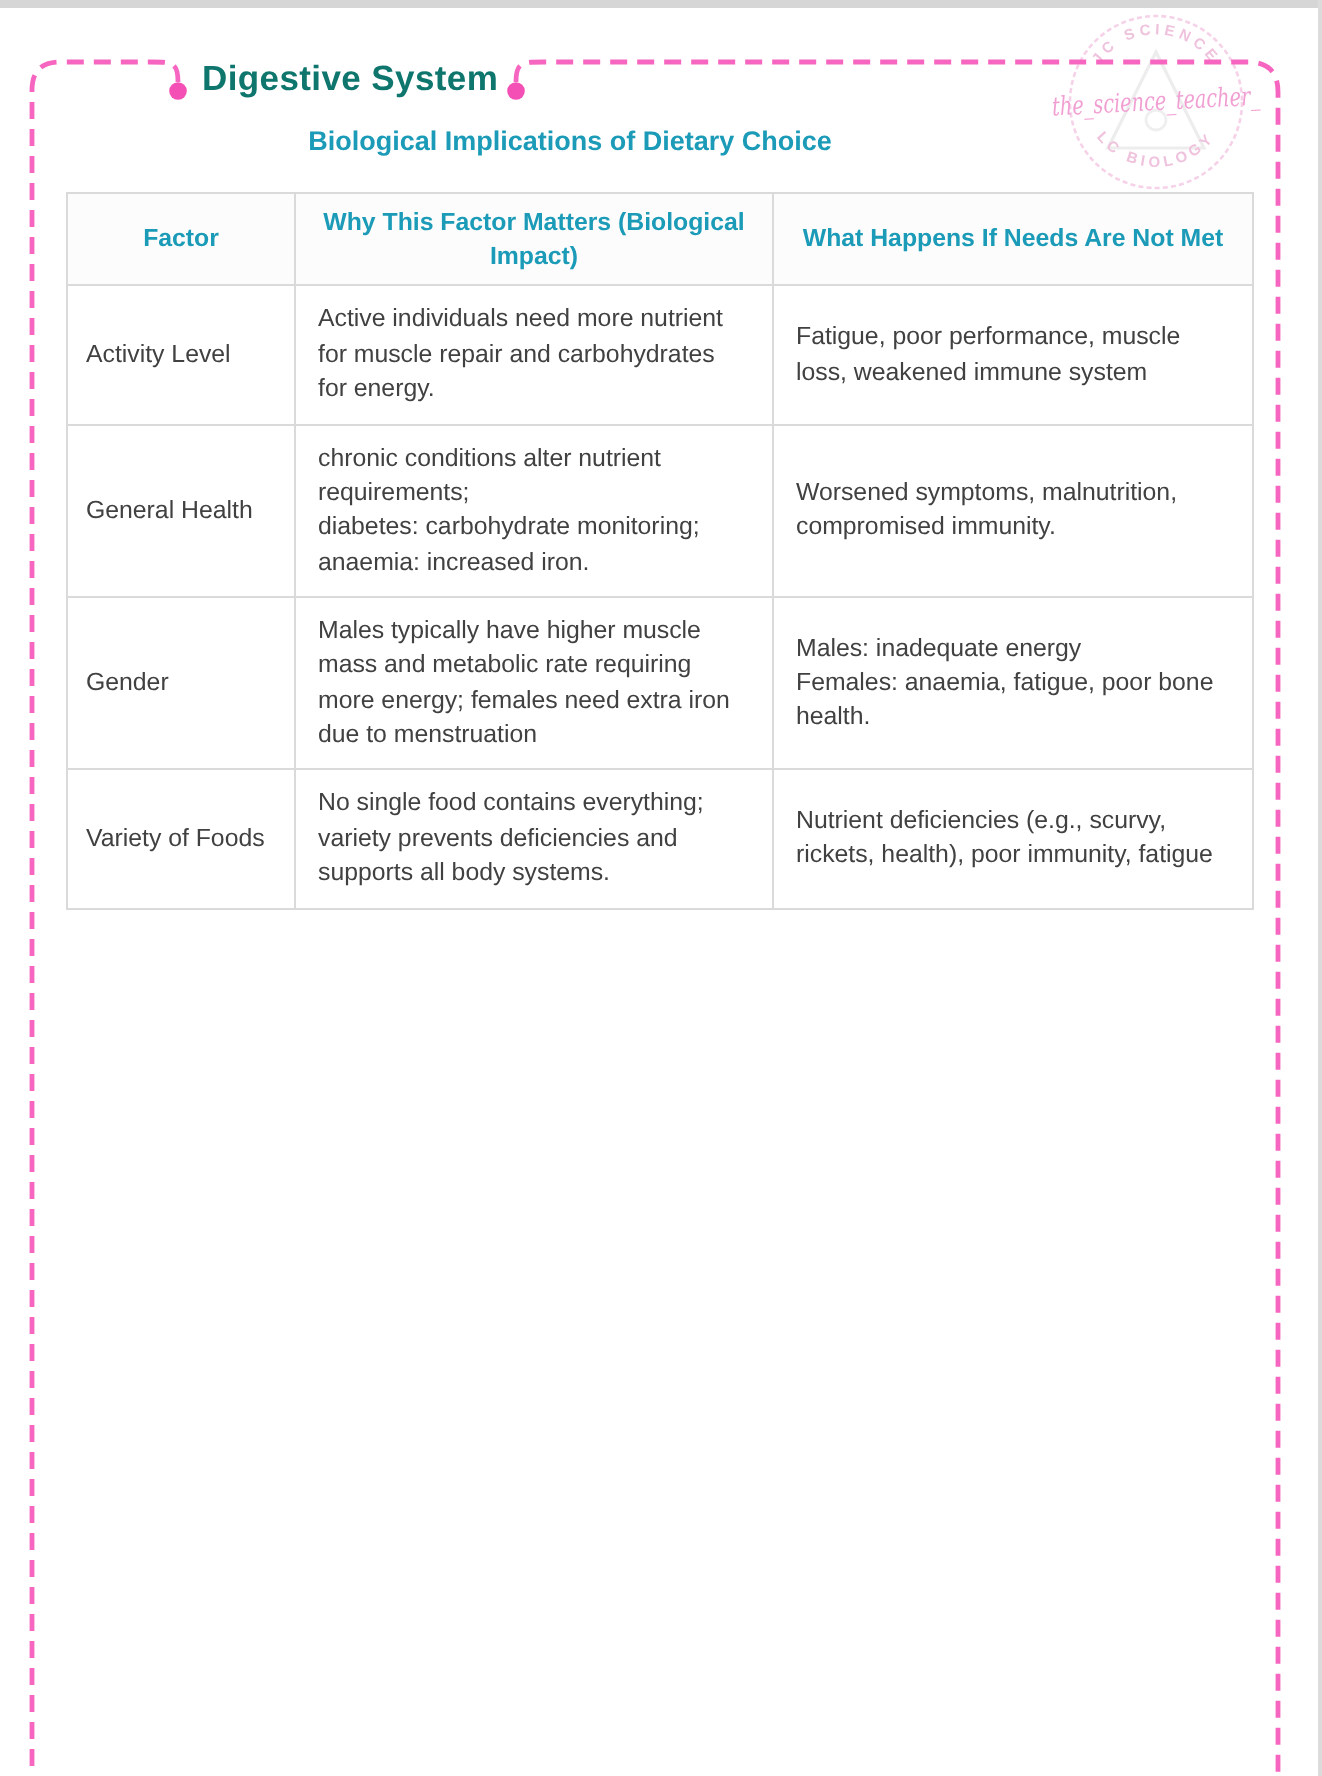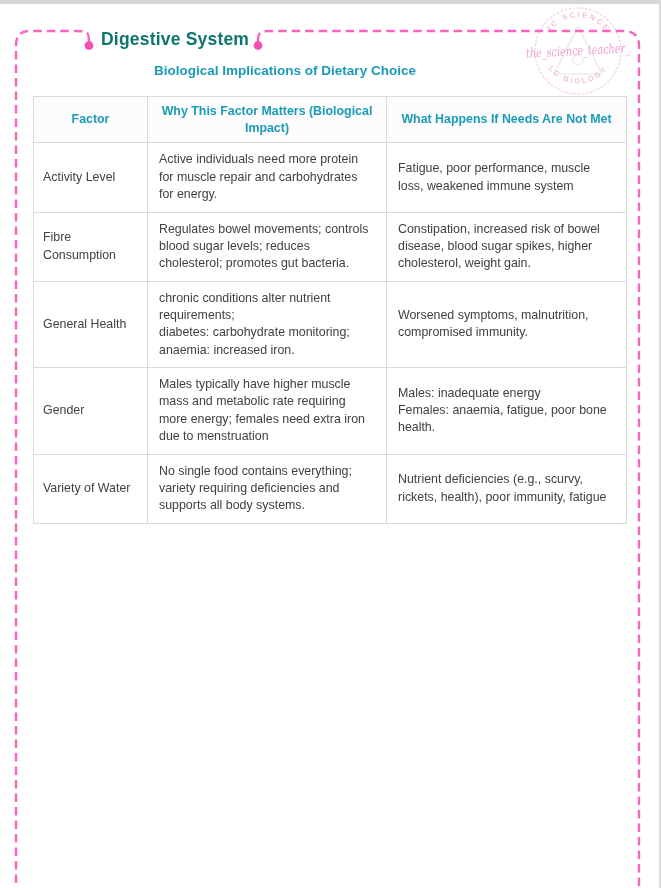--- a/index.html
+++ b/index.html
@@ -119,40 +119,35 @@
   <thead>
     <tr class="hrow">
       <th>Factor</th>
       <th>Why This Factor Matters (Biological Impact)</th>
       <th>What Happens If Needs Are Not Met</th>
     </tr>
   </thead>
   <tbody>
     <tr class="r1">
       <td class="factor-cell">Activity Level</td>
-      <td>Active individuals need more protein for muscle repair and carbohydrates for energy.</td>
+      <td>Active individuals need more nutrient for muscle repair and carbohydrates for energy.</td>
       <td>Fatigue, poor performance, muscle loss, weakened immune system</td>
-    </tr>
-    <tr class="r2">
-      <td class="factor-cell">Fibre Consumption</td>
-      <td>Regulates bowel movements; controls blood sugar levels; reduces cholesterol; promotes gut bacteria.</td>
-      <td>Constipation, increased risk of bowel disease, blood sugar spikes, higher cholesterol, weight gain.</td>
     </tr>
     <tr class="r3">
       <td class="factor-cell">General Health</td>
       <td>chronic conditions alter nutrient requirements;
 diabetes: carbohydrate monitoring;
 anaemia: increased iron.</td>
       <td>Worsened symptoms, malnutrition, compromised immunity.</td>
     </tr>
     <tr class="r4">
       <td class="factor-cell">Gender</td>
       <td>Males typically have higher muscle mass and metabolic rate requiring more energy; females need extra iron due to menstruation</td>
       <td>Males: inadequate energy
 Females: anaemia, fatigue, poor bone health.</td>
     </tr>
     <tr class="r5">
-      <td class="factor-cell">Variety of Water</td>
-      <td>No single food contains everything; variety requiring deficiencies and supports all body systems.</td>
+      <td class="factor-cell">Variety of Foods</td>
+      <td>No single food contains everything; variety prevents deficiencies and supports all body systems.</td>
       <td>Nutrient deficiencies (e.g., scurvy, rickets, health), poor immunity, fatigue</td>
     </tr>
   </tbody>
 </table>
 
 </body></html>

